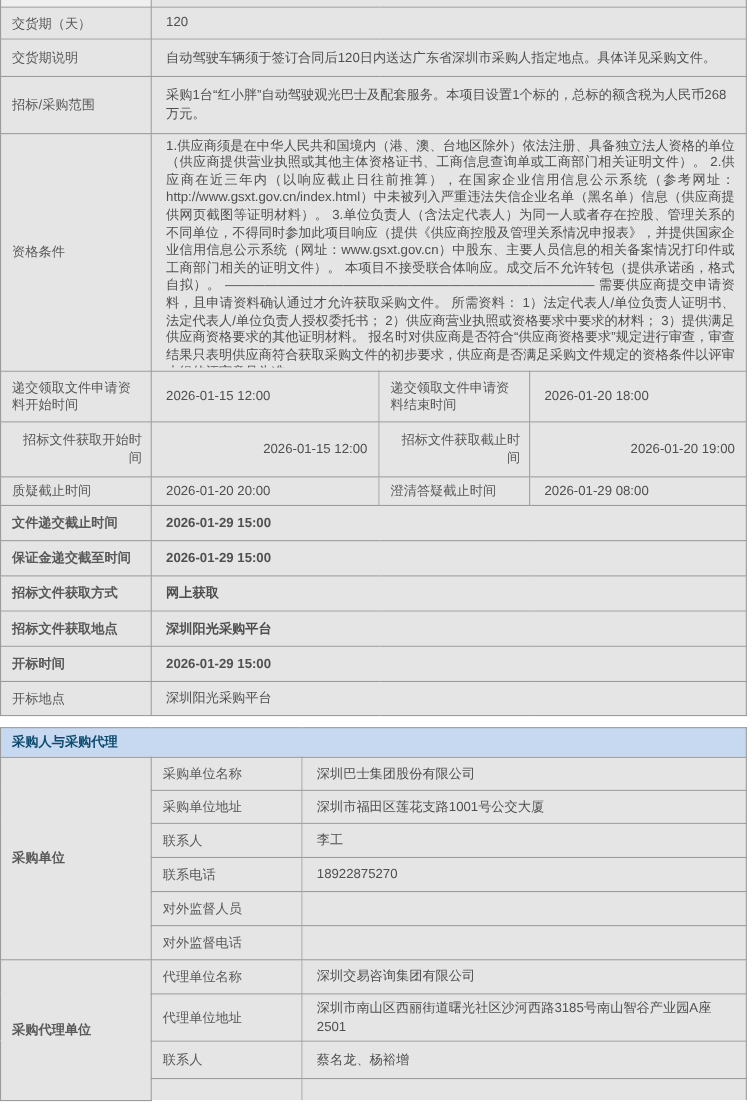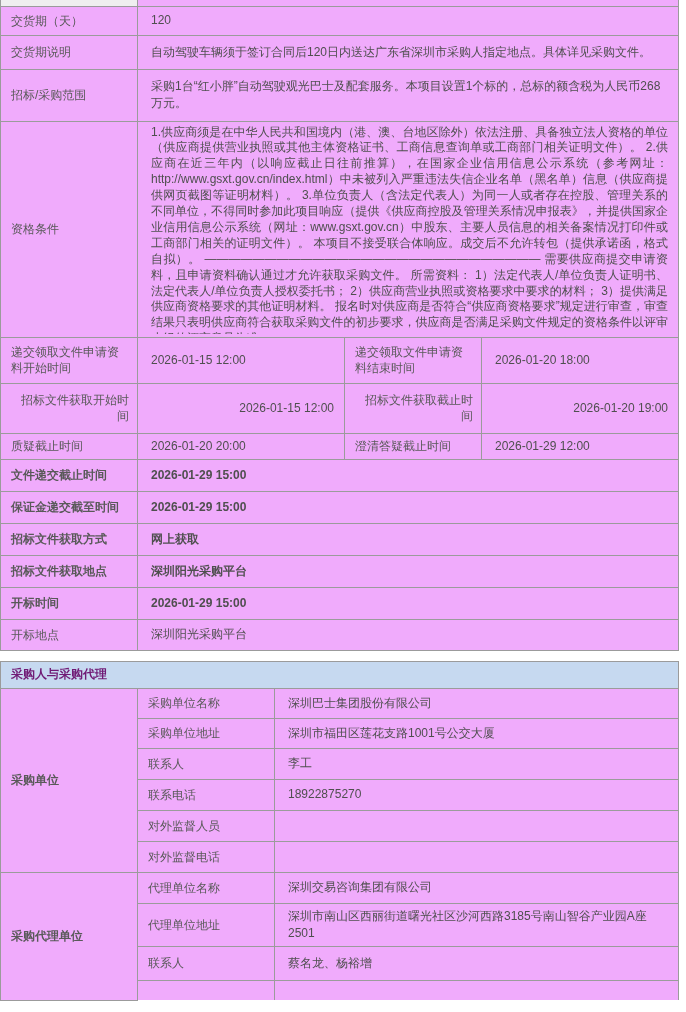--- a/index.html
+++ b/index.html
@@ -4,33 +4,33 @@
 <style>
   * { box-sizing: border-box; }
   html, body { margin: 0; padding: 0; }
   body {
     width: 686px; height: 1012px; overflow: hidden;
     background: #ffffff;
     font-family: "Liberation Sans", "DejaVu Sans", sans-serif;
     font-size: 12px; color: #4f4f4f;
   }
   table { border-collapse: collapse; table-layout: fixed; width: 678px; }
-  td { border: 1px solid #9b9b9b; vertical-align: middle; overflow: hidden; background: #f0abfc; }
+  td { border: 1px solid #9b9b9b; vertical-align: middle; overflow: hidden; background: #e5e5e5; }
   td.lbl { padding: 3px 8px 3px 10px; color: #595959; line-height: 16px; }
   td.val { padding: 3px 10px 3px 13px; color: #4f4f4f; line-height: 17px; }
   tr.partial-top td { border-top: none; height: 6px; padding: 0; }
   td.cut-gray { background: #efefef; }
   .h29 { height: 29px; } .h32 { height: 32px; font-weight: bold; } .h34 { height: 34px; }
   .h46 { height: 46px; margin-left: 48px; } .h50 { height: 50px; text-align: right; } .h52 { height: 52px; }
   .h26 { height: 26px; } .h31 { height: 31px; } .h30 { height: 30px; }
   .h43 { height: 43px; } .h213 { height: 213px; }
   .qual-text { line-height: 15.9px; max-height: 209px; overflow: hidden; text-align: justify; }
   #parties-table { margin-top: 10px; }
   td.sect-hdr {
-    background: #c6d9f0; color: #701a75; font-weight: bold;
+    background: #c6d9f0; color: #0c4a6e; font-weight: bold;
     padding: 3px 8px 3px 10px; height: 27px;
   }
   td.group-lbl { padding: 3px 8px 3px 10px; color: #595959; line-height: 16px; font-weight: bold; }
   tr.partial-bottom td { height: 20px; border-bottom: none; }
 </style>
 </head>
 <body>
 
 <table id="procurement-table">
   <colgroup>
@@ -71,21 +71,21 @@
   <tr class="h50">
     <td class="lbl">招标文件获取开始时间</td>
     <td class="val">2026-01-15 12:00</td>
     <td class="lbl">招标文件获取截止时间</td>
     <td class="val">2026-01-20 19:00</td>
   </tr>
   <tr class="h26">
     <td class="lbl">质疑截止时间</td>
     <td class="val">2026-01-20 20:00</td>
     <td class="lbl">澄清答疑截止时间</td>
-    <td class="val">2026-01-29 12:00</td>
+    <td class="val">2026-01-29 08:00</td>
   </tr>
   <tr class="h32">
     <td class="lbl">文件递交截止时间</td>
     <td class="val" colspan="3">2026-01-29 15:00</td>
   </tr>
   <tr class="h32">
     <td class="lbl">保证金递交截至时间</td>
     <td class="val" colspan="3">2026-01-29 15:00</td>
   </tr>
   <tr class="h32">

